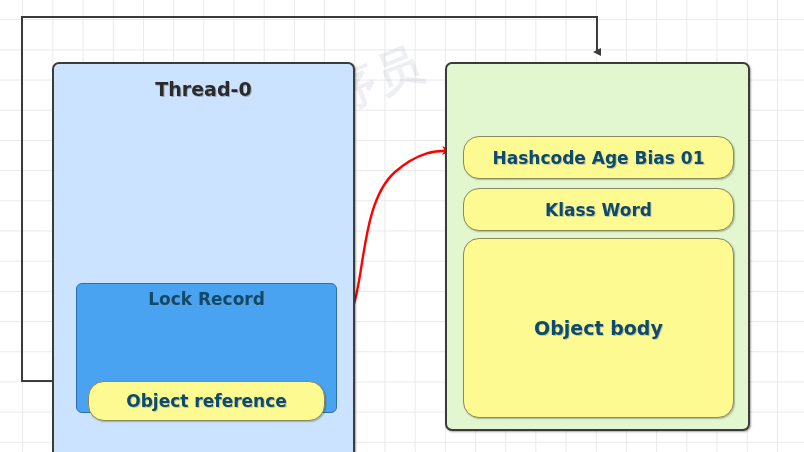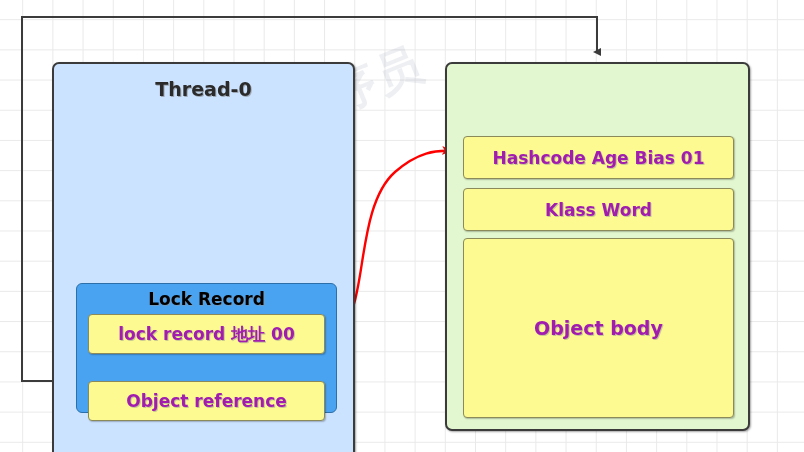--- a/index.html
+++ b/index.html
@@ -99,36 +99,36 @@
     border: 1.6px solid #2d6fa8;
     border-radius: 6px;
   }
   #lock-record-box .lr-title {
     position: absolute;
     top: 5px;
     left: 0; right: 0;
     text-align: center;
     font-size: 17px;
     font-weight: bold;
-    color: #000000;
+    color: #0c4a6e;
     text-shadow: 1px 1px 0 rgba(150,150,150,0.5);
   }
 
   .yellow-box {
     position: absolute;
     box-sizing: border-box;
     background: #fdfa92;
     border: 1.4px solid #8a8a5a;
-    border-radius: 4px;
+    border-radius: 16px;
     display: flex;
     align-items: center;
     justify-content: center;
     font-size: 17px;
     font-weight: bold;
-    color: #a21caf;
+    color: #0c4a6e;
     text-shadow: 1px 1px 0 rgba(150,150,150,0.5);
     box-shadow: 1px 1px 1.5px rgba(0,0,0,0.25);
   }
 
   #lr-slot-0 { left: 11px; top: 30px;  width: 237px; height: 40px; }
   #lr-slot-1 { left: 11px; top: 97px;  width: 237px; height: 40px; }
 
   
   #object-box {
     left: 445px;
@@ -177,21 +177,20 @@
     <path d="M 74,381 L 22,381 L 22,17 L 597,17 L 597,52" fill="none" stroke="#3b3b3b" stroke-width="2" marker-end="url(#arrowBlack)"></path>
 
     <path d="M 336,326 C 370,322 352,210 395,172 C 418,152 436,150 452,151" fill="none" stroke="#ff0000" stroke-width="2.4" marker-end="url(#arrowRedEnd)" marker-start="url(#arrowRedStart)"></path>
   </svg>
 
   <div class="box outer-box" id="thread-box">
     <div class="box-title">Thread-0</div>
 
     <div id="lock-record-box" style="position:absolute;">
       <div class="lr-title">Lock Record</div>
-      <div class="yellow-box" id="lr-slot-0">lock record 地址 00</div>
       <div class="yellow-box" id="lr-slot-1">Object reference</div>
     </div>
   </div>
 
   <div class="box outer-box" id="object-box">
     <div class="yellow-box" id="obj-slot-0">Hashcode Age Bias 01</div>
     <div class="yellow-box" id="obj-slot-1">Klass Word</div>
     <div class="yellow-box" id="obj-slot-2">Object body</div>
   </div>
 

